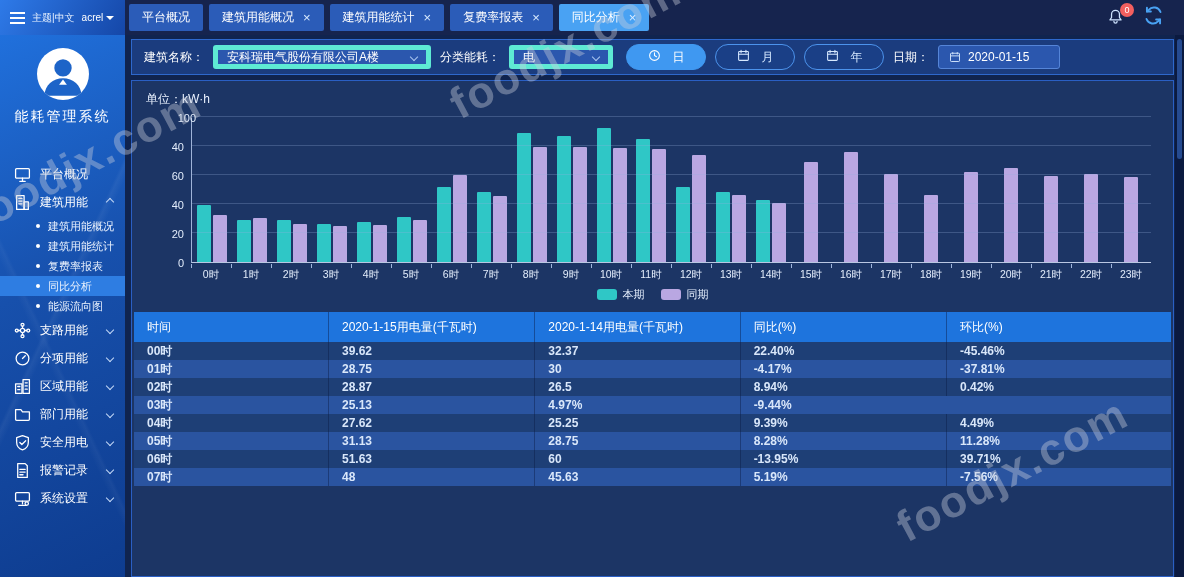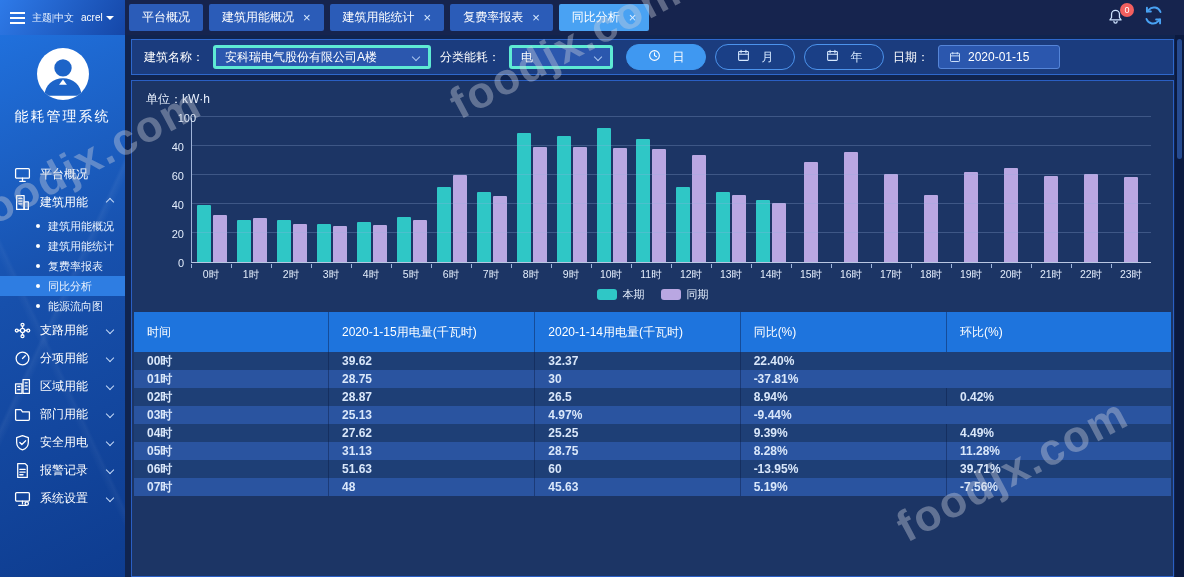--- a/index.html
+++ b/index.html
@@ -4,21 +4,21 @@
 <style>
   * { margin:0; padding:0; box-sizing:border-box; }
   html,body { width:1184px; height:577px; overflow:hidden; }
   body { position:relative; background:#0e2150; font-family:"Liberation Sans","DejaVu Sans",sans-serif; color:#fff; }
 
   
   .topbar { position:absolute; top:0; left:0; right:0; height:35px; display:flex; background:#16244e; z-index:10; }
   .topbar-left { width:125px; flex:none; background:linear-gradient(120deg,#2e7ae8,#1547a8); display:flex; align-items:center; gap:7px; padding:0 6px 0 10px; }
   .hamburger { display:flex; flex-direction:column; gap:3px; cursor:pointer; }
   .hamburger i { display:block; width:15px; height:2px; background:#fff; }
-  .theme-label { font-size:10px; color:#eaf3ff; white-space:nowrap;font-family:Liberation Serif, serif; }
+  .theme-label { font-size:10px; color:#eaf3ff; white-space:nowrap; }
   .user { font-size:10px; display:flex; align-items:center; gap:3px; cursor:pointer; white-space:nowrap; }
   .caret { width:0; height:0; border-left:4px solid transparent; border-right:4px solid transparent; border-top:4px solid #fff; }
 
   .tabstrip { flex:1; display:flex; align-items:center; gap:6px; padding-left:4px; }
   .tab { background:#2b5cb8; color:#fff; font-size:12px; display:flex; align-items:center; gap:9px; padding:0 13px; height:27px; border-radius:2px; cursor:pointer; white-space:nowrap; }
   .tab.active { background:#49a2f3; }
   .tab-close { font-size:13px; color:#d9ebff; line-height:1; }
 
   .topbar-icons { flex:none; display:flex; align-items:center; gap:18px; padding:0 20px 0 10px; }
   .bell-wrap { position:relative; cursor:pointer; }
@@ -41,21 +41,21 @@
   .chev { width:6px; height:6px; border-right:1.5px solid #c3d8f7; border-bottom:1.5px solid #c3d8f7; transform:rotate(45deg); flex:none; }
   .chev.up { transform:rotate(-135deg); }
   .submenu-item { height:20px; display:flex; align-items:center; padding-left:36px; font-size:11px; color:#e9f1fd; cursor:pointer; gap:8px; }
   .submenu-item.active { background:#2e7de2; }
   .dot { width:4px; height:4px; border-radius:50%; background:#fff; flex:none; }
 
   
   .content { position:absolute; left:125px; top:35px; right:0; bottom:0; background:#10244f; padding:4px 10px 0 6px; }
   .filter-panel { height:36px; background:#1b3c7e; border:1px solid #2e68cc; display:flex; align-items:center; gap:9px; padding:0 12px; font-size:12px; }
   .flabel { color:#fff; white-space:nowrap; }
-  .select { height:24px; background:#2b57ae; border:3px solid #5eead4; border-radius:3px; display:flex; align-items:center; padding:0 9px; cursor:pointer; color:#fff; font-size:12px; }
+  .select { height:24px; background:#2b57ae; border:5px solid #5eead4; border-radius:3px; display:flex; align-items:center; padding:0 9px; cursor:pointer; color:#fff; font-size:12px; }
   .select .chev { margin-left:auto; border-color:#aac7f0; }
   .select.building { width:218px; }
   .select.energy { width:104px; }
   .pgroup { display:flex; align-items:center; gap:9px; margin-left:4px; }
   .pbtn { height:26px; border-radius:13px; display:flex; align-items:center; justify-content:center; gap:12px; width:80px; font-size:12px; cursor:pointer; border:1px solid #4c93ec; color:#d7e9ff; background:rgba(25,70,160,.25); }
   .pbtn.active { background:#3f98f1; border-color:#3f98f1; color:#fff; }
   .pbtn svg { width:13px; height:13px; stroke:currentColor; fill:none; stroke-width:1.3; stroke-linecap:round; }
   .datebox { height:24px; background:#2b57ae; border:1px solid #5585d8; border-radius:3px; display:flex; align-items:center; padding:0 10px; gap:7px; width:122px; color:#fff; font-size:12px; cursor:pointer; }
   .datebox svg { width:12px; height:12px; stroke:#cfe2fb; fill:none; stroke-width:1.3; }
 
@@ -74,21 +74,21 @@
   .xlabels { position:absolute; left:45px; right:8px; top:150px; display:flex; }
   .xlabel { flex:1; text-align:center; font-size:10.5px; color:#e2ecfb; }
 
   .legend { display:flex; justify-content:center; gap:16px; align-items:center; height:16px; margin-top:3px; }
   .legend-item { display:flex; align-items:center; gap:6px; font-size:11px; color:#e2ecfb; }
   .swatch { width:20px; height:11px; border-radius:3px; }
 
   
   .table { margin:10px 2px 0 2px; }
   .trow { display:grid; grid-template-columns:18.8% 19.9% 19.8% 19.9% 1fr; }
-  .trow.thead { background:#1e74dd; height:40px; }
+  .trow.thead { background:#1e74dd; height:30px; }
   .cell { display:flex; align-items:center; padding-left:13px; font-size:12px; color:#d9e7fa; border-right:1px solid rgba(10,28,70,.45); height:100%; overflow:hidden; white-space:nowrap; }
   .cell:last-child { border-right:none; }
   .thead .cell { color:#fff; }
   .trow.r { height:18px;font-weight:bold; }
   .trow.even { background:#1e3f76; }
   .trow.odd { background:#2a54a0; }
 
   
   .scroll-strip { position:absolute; top:35px; right:0; width:9px; bottom:0; background:#0b1a40; z-index:8; }
   .scroll-thumb { position:absolute; top:4px; left:2px; width:5px; height:120px; border-radius:3px; background:#254a90; }
@@ -457,25 +457,27 @@
           <div class="cell">2020-1-15用电量(千瓦时)</div>
           <div class="cell">2020-1-14用电量(千瓦时)</div>
           <div class="cell">同比(%)</div>
           <div class="cell">环比(%)</div>
         </div>
         <div class="trow r even">
           <div class="cell">00时</div>
           <div class="cell">39.62</div>
           <div class="cell">32.37</div>
           <div class="cell">22.40%</div>
+          <div class="cell">-45.46%</div>
         </div>
         <div class="trow r odd">
           <div class="cell">01时</div>
           <div class="cell">28.75</div>
           <div class="cell">30</div>
+          <div class="cell">-4.17%</div>
           <div class="cell">-37.81%</div>
         </div>
         <div class="trow r even">
           <div class="cell">02时</div>
           <div class="cell">28.87</div>
           <div class="cell">26.5</div>
           <div class="cell">8.94%</div>
           <div class="cell">0.42%</div>
         </div>
         <div class="trow r odd">

